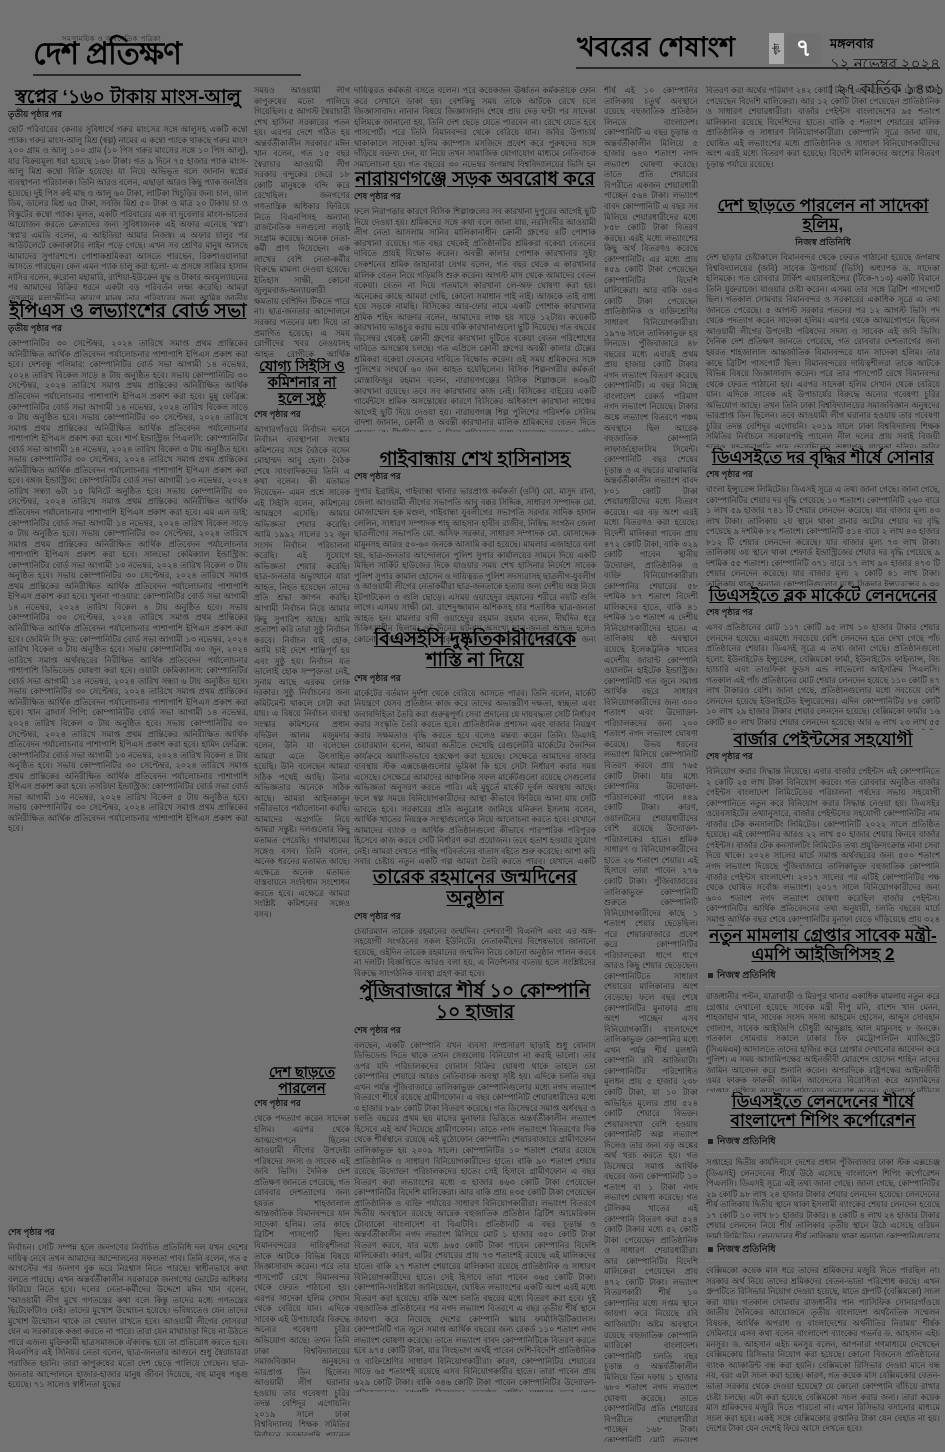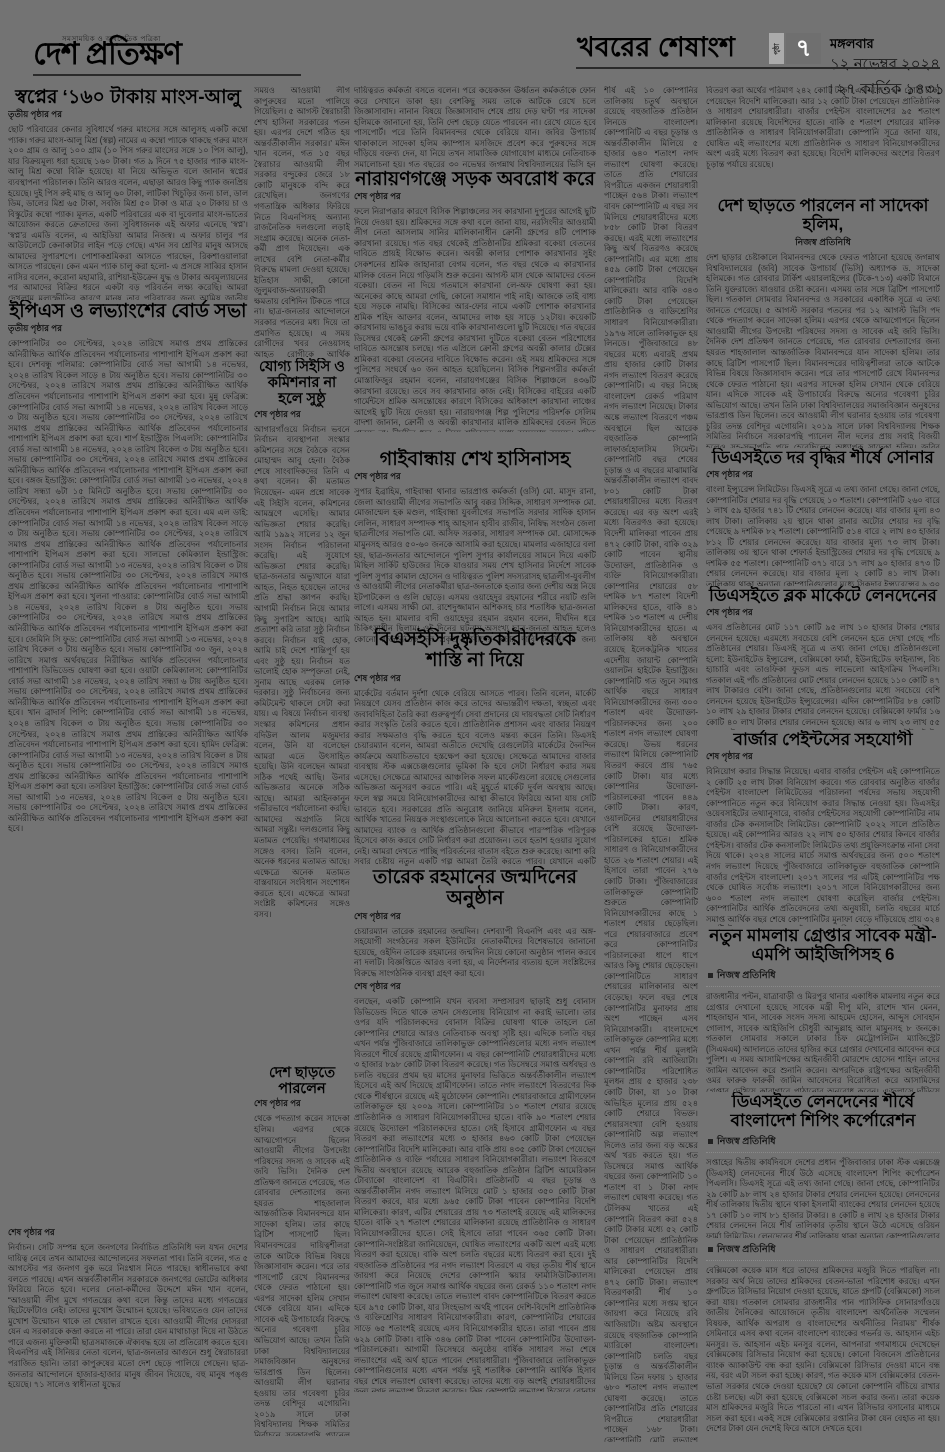--- a/index.html
+++ b/index.html
@@ -13,21 +13,21 @@
   #sec-title{left:577px;top:32px;font-size:27px;font-weight:bold;color:#000;line-height:30px;}
   #pg-small-box{left:769px;top:33px;width:15px;height:31px;background:#ababab;display:flex;align-items:center;justify-content:center;}
   #pg-small-box span{transform:rotate(-90deg);font-size:7px;font-weight:bold;color:#222;white-space:nowrap;}
   #pg-num-box{left:786px;top:33px;width:35px;height:31px;background:#6f6f6f;color:#fbfbfb;
               font-size:24px;font-weight:bold;display:flex;align-items:center;justify-content:center;}
   #day{left:830px;top:34px;font-size:13px;font-weight:bold;color:#000;}
   #dateline{left:830px;top:52px;font-size:15px;color:#111;}
   #rule-right{left:576px;top:67px;width:364px;height:2px;background:#2a2a2a;}
   
   .art{position:absolute;overflow:hidden;}
-  .art h2{margin:0 0 1px 0;text-align:center;font-weight:bold;color:#000;line-height:1.12;}
+  .art h2{margin:0 0 1px 0;text-align:center;font-weight:bold;color:#000;line-height:1.12;text-decoration:underline;}
   .h-lg{font-size:19px;}
   .h-md{font-size:17px;}
   .h-sm{font-size:14.5px;}
   .cont{font-size:8.5px;font-weight:bold;margin:0 0 3px 0;color:#111;}
   .byline-c{text-align:center;font-size:9px;font-weight:bold;margin:0 0 3px 0;color:#111;}
   .byline-l{display:flex;align-items:center;gap:4px;font-size:9.5px;font-weight:bold;color:#111;margin:4px 0 2px 2px;}
   .sq{width:5px;height:5px;background:#222;display:inline-block;}
   .dotrule{border-top:1.5px dotted #8a8a8a;margin:3px 0 5px 0;}
   .bd{font-size:8.2px;line-height:10.55px;text-align:justify;color:#1b1b1b;
       -webkit-hyphens:auto;hyphens:auto;word-break:break-word;}
@@ -128,20 +128,21 @@
     <div class="bd">মার্কেটের বর্তমান দুর্দশা থেকে বেরিয়ে আসতে পারব। তিনি বলেন, মার্কেট নিয়ন্ত্রণে যেসব প্রতিষ্ঠান কাজ করে তাদের অভ্যন্তরীণ দক্ষতা, স্বচ্ছতা এবং জবাবদিহিতা তৈরি করা গুরুত্বপূর্ণ। সেবা প্রদানের যে দায়বদ্ধতা সেটি নির্ধারণ করার সংস্কৃতি তৈরি করতে হবে। প্রাতিষ্ঠানিক প্রশাসন এবং বাজার নিয়ন্ত্রণ করার সক্ষমতাও বৃদ্ধি করতে হবে বলেও মন্তব্য করেন তিনি। ডিএসই চেয়ারম্যান বলেন, আমরা অতীতে দেখেছি রেগুলেটরি মার্কেটের দৈনন্দিন কার্যক্রমে অযাচিতভাবে হস্তক্ষেপ করা হয়েছে। সেক্ষেত্রে আমাদের বাজার ব্যবস্থায় স্টক এক্সচেঞ্জগুলোর ভূমিকা কি হবে সেটা নির্ধারণ করার সময় এসেছে। সেক্ষেত্রে আমাদের আঞ্চলিক সফল মার্কেটগুলো রয়েছে সেগুলোর অভিজ্ঞতা অনুসরণ করতে পারি। এই মুহূর্তে মার্কেট দুর্বল অবস্থায় আছে। ফলে স্বল্প সময়ে বিনিয়োগকারীদের আস্থা কীভাবে ফিরিয়ে আনা যায় সেটি ভাবতে হবে। সরকারের প্রতি অনুরোধ জানিয়ে মনিরুল ইসলাম বলেন, আর্থিক খাতের নিয়ন্ত্রক সংস্থাগুলোকে নিয়ে আলোচনা করতে হবে। যেখানে আমাদের ব্যাংক ও আর্থিক প্রতিষ্ঠানগুলো কীভাবে পারস্পরিক পরিপূরক হিসেবে কাজ করবে সেটি নির্ধারণ করা প্রয়োজন। তবে হতাশ হওয়ার সুযোগ নেই। আমরা দেখতে পাচ্ছি পরিবর্তনের বাতাস বইতে শুরু করেছে। আশা করি সবার চেষ্টায় নতুন একটি গল্প আমরা তৈরি করতে পারব। যেখানে একটি শক্ত, সক্ষম, কার্যকর ও স্বচ্ছ শেয়ার মার্কেট আমরা উপহার দিতে পারব। অর্থনৈতিক সম্মেলনে প্রধান অতিথি হিসেবে বক্তব্য দেন অন্তর্বর্তীকালীন সরকারের অর্থ উপদেষ্টা ড. সালেহউদ্দিন আহমেদ। এ ছাড়া দেশের বিশিষ্ট অর্থনীতিবিদ, বিভিন্ন মন্ত্রণালয়ের সচিব, বিভিন্ন বিশ্ববিদ্যালয়ের ভিসি, সরকারি-বেসরকারি বিভিন্ন ব্যাংকের চেয়ারম্যান, এমডিসহ চার শতাধিক অতিথি উপস্থিত ছিলেন।</div>
   </section>
 
   <section class="art" id="a_tareq">
     <h2 class="h-lg">তারেক রহমানের জন্মদিনের অনুষ্ঠান</h2>
     <div class="cont">শেষ পৃষ্ঠার পর</div>
     <div class="bd">চেয়ারম্যান তারেক রহমানের জন্মদিন। দেশব্যাপী বিএনপি এবং এর অঙ্গ-সহযোগী সংগঠনের সকল ইউনিটের নেতাকর্মীদের বিশেষভাবে জানানো হয়েছে, ওইদিন তারেক রহমানের জন্মদিন নিয়ে কোনো অনুষ্ঠান পালন করবে না দলটি। বিজ্ঞপ্তিতে আরও বলা হয়, এ নির্দেশনার ব্যত্যয় হলে সংশ্লিষ্টদের বিরুদ্ধে সাংগঠনিক ব্যবস্থা গ্রহণ করা হবে।</div>
   </section>
 
   <section class="art" id="a_top10">
+    <h2 class="h-lg">পুঁজিবাজারে শীর্ষ ১০ কোম্পানি ১০ হাজার</h2>
     <div class="cont">শেষ পৃষ্ঠার পর</div>
     <div class="bd">বলছেন, একটি কোম্পানি যখন ব্যবসা সম্প্রসারণ ছাড়াই শুধু বোনাস ডিভিডেন্ড দিতে থাকে তখন সেগুলোয় বিনিয়োগ না করাই ভালো। তার ওপর যদি পরিচালকদের বোনাস বিক্রির ঘোষণা থাকে তাহলে তো কোম্পানির শেয়ারে আরও নেতিবাচক অবস্থা সৃষ্টি হয়। এদিকে চলতি বছর এখন পর্যন্ত পুঁজিবাজারে তালিকাভুক্ত কোম্পানিগুলোর মধ্যে নগদ লভ্যাংশ বিতরণে শীর্ষে রয়েছে গ্রামীণফোন। এ বছর কোম্পানিটি শেয়ারধারীদের মধ্যে ৩ হাজার ৮৯৮ কোটি টাকা বিতরণ করেছে। গত ডিসেম্বরে সমাপ্ত অর্ধবছর ও চলতি বছরের প্রথম ছয় মাসের মুনাফার ভিত্তিতে অন্তর্বর্তীকালীন লভ্যাংশ হিসেবে এই অর্থ দিয়েছে গ্রামীণফোন। তাতে নগদ লভ্যাংশে বিতরণের দিক থেকে শীর্ষস্থানে রয়েছে এই মুঠোফোন কোম্পানি। শেয়ারবাজারে গ্রামীণফোন তালিকাভুক্ত হয় ২০০৯ সালে। কোম্পানিটির ১০ শতাংশ শেয়ার রয়েছে প্রাতিষ্ঠানিক ও সাধারণ বিনিয়োগকারীদের হাতে। বাকি ৯০ শতাংশ শেয়ার রয়েছে উদ্যোক্তা পরিচালকদের হাতে। সেই হিসাবে গ্রামীণফোন এ বছর বিতরণ করা লভ্যাংশের মধ্যে ৩ হাজার ৪৬৩ কোটি টাকা পেয়েছেন কোম্পানিটির বিদেশি মালিকেরা। আর বাকি প্রায় ৪৩৫ কোটি টাকা পেয়েছেন প্রাতিষ্ঠানিক ও ব্যক্তি পর্যায়ের সাধারণ বিনিয়োগকারীরা। লভ্যাংশ বিতরণে দ্বিতীয় অবস্থানে রয়েছে আরেক বহুজাতিক প্রতিষ্ঠান ব্রিটিশ আমেরিকান টোব্যাকো বাংলাদেশ বা বিএটিবি। প্রতিষ্ঠানটি এ বছর চূড়ান্ত ও অন্তর্বর্তীকালীন নগদ লভ্যাংশ মিলিয়ে মোট ১ হাজার ৩৫০ কোটি টাকা বিতরণ করবে, যার মধ্যে ৯৬৫ কোটি টাকা পাবেন কোম্পানির বিদেশি মালিকেরা। কারণ, এটির শেয়ারের প্রায় ৭৩ শতাংশই রয়েছে এই মালিকদের হাতে। বাকি ২৭ শতাংশ শেয়ারের মালিকানা রয়েছে প্রাতিষ্ঠানিক ও সাধারণ বিনিয়োগকারীদের হাতে। সেই হিসাবে তারা পাবেন ৩৬৫ কোটি টাকা। কোম্পানি-সংশ্লিষ্টরা জানিয়েছেন, ঘোষিত লভ্যাংশের একটি অংশ এরই মধ্যে বিতরণ করা হয়েছে। বাকি অংশ চলতি বছরের মধ্যে বিতরণ করা হবে। দুই বহুজাতিক প্রতিষ্ঠানের পর নগদ লভ্যাংশ বিতরণে এ বছর তৃতীয় শীর্ষ স্থানে জায়গা করে নিয়েছে দেশের কোম্পানি স্কয়ার ফার্মাসিউটিক্যালস। কোম্পানিটি গত জুনে সমাপ্ত আর্থিক বছরের জন্য রেকর্ড ১১০ শতাংশ নগদ লভ্যাংশ ঘোষণা করেছে। তাতে লভ্যাংশ বাবদ কোম্পানিটিকে বিতরণ করতে হবে ৯৭৫ কোটি টাকা, যার সিংহভাগ অর্থই পাবেন দেশি-বিদেশি প্রাতিষ্ঠানিক ও ব্যক্তিশ্রেণির সাধারণ বিনিয়োগকারীরা। কারণ, কোম্পানিটির শেয়ারের সাড়ে ৬৫ শতাংশই রয়েছে এসব বিনিয়োগকারীর হাতে। তারা পাবেন প্রায় ৬২৯ কোটি টাকা। বাকি ৩৪৬ কোটি টাকা পাবেন কোম্পানিটির উদ্যোক্তা-পরিচালকেরা। আগামী ডিসেম্বরে অনুষ্ঠেয় বার্ষিক সাধারণ সভা শেষে লভ্যাংশের এই অর্থ হাতে পাবেন শেয়ারধারীরা। পুঁজিবাজারে তালিকাভুক্ত কোম্পানিগুলোর মধ্যে এখন পর্যন্ত দুই শতাধিক কোম্পানি আর্থিক হিসাব বছর শেষে লভ্যাংশ ঘোষণা করেছে। তাদের মধ্যে বড় অংশই শেয়ারধারীদের জন্য নগদ লভ্যাংশ বিতরণ করেছে। কিছু কোম্পানি লভ্যাংশ হিসেবে বোনাস শেয়ার দেওয়ার ঘোষণা দিয়েছে। আর কিছু কোম্পানি নগদ ও বোনাস উভয় লভ্যাংশ দেওয়ার ঘোষণা দিয়েছে। যেসব কোম্পানি নগদ লভ্যাংশ ঘোষণা করেছে, তারা শেয়ারধারীদের মধ্যে নগদ অর্থ বিতরণ করবে। আর বোনাস লভ্যাংশের ক্ষেত্রে দেওয়া হবে শেয়ার। এই প্রতিবেদনে যেসব কোম্পানি নগদ লভ্যাংশ দিচ্ছে, সেগুলোকে বিবেচনায় নিয়ে টাকার অঙ্কে সর্বোচ্চ লভ্যাংশ দেওয়া কোম্পানির তালিকা করা হয়েছে। তালিকায় থাকা শীর্ষ ১০ কোম্পানি মিলে এ বছর শেয়ারধারীদের মধ্যে মোট ৯ হাজার ৮৬৫ কোটি টাকা বিতরণ করবে। এই অর্থের একটি অংশ এরই মধ্যে বিতরণ করা হয়েছে, বাকি অর্থ চলতি বছরের মধ্যে বিতরণ করা হবে। দৈনিক দেশ প্রতিক্ষণের অনুসন্ধান তালিকার শীর্ষ ১০ কোম্পানির মধ্যে সাতটিই বহুজাতিক তথা বিদেশি কোম্পানি। বাকি তিনটি দেশীয় মালিকানাধীন কোম্পানি। কোম্পানিগুলোর ঘোষিত লভ্যাংশের বড় অংশই পাবেন উদ্যোক্তা-পরিচালকেরা। কারণ, তাদের হাতেই সবচেয়ে বেশি শেয়ার। এ ক্ষেত্রে ব্যতিক্রম শুধু স্কয়ার ফার্মা। কোম্পানিটির বিতরণ করা লভ্যাংশের সিংহভাগই পাবেন সাধারণ ও প্রাতিষ্ঠানিক বিনিয়োগকারীরা। কারণ, তাদের হাতেই কোম্পানিটির বেশির ভাগ শেয়ার রয়েছে।</div>
   </section>
 
   <section class="art" id="f_col">
     <div class="bd">শীর্ষ এই ১০ কোম্পানির তালিকায় চতুর্থ অবস্থানে রয়েছে বহুজাতিক প্রতিষ্ঠান লিনডে বাংলাদেশ। কোম্পানিটি এ বছর চূড়ান্ত ও অন্তর্বর্তীকালীন মিলিয়ে ৫ হাজার ৬৪০ শতাংশ নগদ লভ্যাংশ ঘোষণা করেছে। তাতে প্রতি শেয়ারের বিপরীতে একজন শেয়ারধারী পাচ্ছেন ৫৬৪ টাকা। লভ্যাংশ বাবদ কোম্পানিটি এ বছর সব মিলিয়ে শেয়ারধারীদের মধ্যে ৮৫৮ কোটি টাকা বিতরণ করছে। এরই মধ্যে লভ্যাংশের কিছু অর্থ বিতরণও করেছে কোম্পানিটি। এর মধ্যে প্রায় ৪৫৯ কোটি টাকা পেয়েছেন কোম্পানিটির বিদেশি মালিকেরা। আর বাকি ৩৪৩ কোটি টাকা পেয়েছেন প্রাতিষ্ঠানিক ও ব্যক্তিশ্রেণির সাধারণ বিনিয়োগকারীরা। ১৯৭৬ সালে তালিকাভুক্ত হয় লিনডে। পুঁজিবাজারে ৪৮ বছরের মধ্যে এবারই প্রথম প্রায় হাজার কোটি টাকার নগদ লভ্যাংশ বিতরণ করেছে কোম্পানিটি। এ বছর নিচ্ছে বাংলাদেশ রেকর্ড পরিমাণ নগদ লভ্যাংশ নিয়েছে। টাকার অঙ্কে লভ্যাংশ বিতরণে পঞ্চম অবস্থানে ছিল আরেক বহুজাতিক কোম্পানি লাফার্জহোলসিম সিমেন্ট। কোম্পানিটি বছর শেষের চূড়ান্ত ও এ বছরের মাঝামাঝি অন্তর্বর্তীকালীন লভ্যাংশ বাবদ ৮০১ কোটি টাকা শেয়ারধারীদের মধ্যে বিতরণ করেছে। এর বড় অংশ এরই মধ্যে বিতরণও করা হয়েছে। বিদেশী মালিকরা পাবেন প্রায় ৪৭২ কোটি টাকা, বাকি ৩২৯ কোটি পাবেন স্থানীয় উদ্যোক্তা, প্রাতিষ্ঠানিক ও ব্যক্তি বিনিয়োগকারীরা। কোম্পানির শেয়ারের ৫৮ দশমিক ৮৭ শতাংশ বিদেশী মালিকদের হাতে, বাকি ৪১ দশমিক ১৩ শতাংশ এ দেশীয় বিনিয়োগকারীদের হাতে। এ তালিকায় ষষ্ঠ অবস্থানে রয়েছে ইলেকট্রনিক খাতের এদেশীয় জায়ান্ট কোম্পানি ওয়ালটন হাইটেক ইন্ডাস্ট্রিজ। কোম্পানিটি গত জুনে সমাপ্ত আর্থিক বছরে সাধারণ বিনিয়োগকারীদের জন্য ৩০০ শতাংশ এবং উদ্যোক্তা-পরিচালকদের জন্য ২০০ শতাংশ নগদ লভ্যাংশ ঘোষণা করেছে। উভয় ধরনের লভ্যাংশ মিলিয়ে কোম্পানিটি বিতরণ করবে প্রায় ৭৬৫ কোটি টাকা। যার মধ্যে কোম্পানির উদ্যোক্তা-পরিচালকেরা পাবেন ৪৪৯ কোটি টাকা। কারণ, ওয়ালটনের শেয়ারধারীদের বেশি রয়েছে উদ্যোক্তা-পরিচালকের হাতে। শ্রমিক সাধারণ ও বিনিয়োগকারীদের হাতে ২৬ শতাংশ শেয়ার। এই হিসাবে তারা পাবেন ২৭৬ কোটি টাকা। পুঁজিবাজারের তালিকাভুক্ত কোম্পানিটি শুরুতে কোম্পানিটি বিনিয়োগকারীদের কাছে ১ শতাংশ শেয়ার ছেড়েছিল। পরে শেয়ারবাজারে প্রবেশ করে কোম্পানিটির পরিচালকেরা ধাপে ধাপে আরও কিছু শেয়ার ছেড়েছেন। কোম্পানিটিতে সাধারণ শেয়ারের মালিকানার অংশ বেড়েছে। ফলে বছর শেষে কোম্পানিটির মুনাফার প্রায় অংশ পাচ্ছেন এসব বিনিয়োগকারী। বাংলাদেশে তালিকাভুক্ত কোম্পানির মধ্যে এখন পর্যন্ত শীর্ষ মূলধনি কোম্পানি রবি আজিয়াটা। কোম্পানিটির পরিশোধিত মূলধন প্রায় ৫ হাজার ২৩৮ কোটি টাকা, যা ১০ টাকা অভিহিত মূল্যের প্রায় ৫২৪ কোটি শেয়ারে বিভক্ত। শেয়ারসংখ্যা বেশি হওয়ায় কোম্পানিটি অল্প লভ্যাংশ দিলেও তার জন্য বড় অঙ্কের অর্থ খরচ করতে হয়। গত ডিসেম্বরে সমাপ্ত আর্থিক বছরের জন্য কোম্পানিটি ১০ শতাংশ বা ১ টাকা নগদ লভ্যাংশ ঘোষণা করেছে। গত টেলিকম খাতের এই কোম্পানি বিতরণ করা ৫২৪ কোটি টাকার মধ্যে ৫২ কোটি টাকা পেয়েছেন প্রাতিষ্ঠানিক ও সাধারণ শেয়ারধারীরা। আর কোম্পানিটির বিদেশি মালিকেরা পেয়েছেন প্রায় ৪৭২ কোটি টাকা। লভ্যাংশ বিতরণকারী শীর্ষ ১০ কোম্পানির মধ্যে সপ্তম স্থানে জায়গা করে নিয়েছে রবি আজিয়াটা। অষ্টম অবস্থানে রয়েছে বহুজাতিক কোম্পানি ম্যারিকো বাংলাদেশ। কোম্পানিটি চলতি বছর চূড়ান্ত ও অন্তর্বর্তীকালীন মিলিয়ে তিন দফায় ১ হাজার ৬৮০ শতাংশ নগদ লভ্যাংশ ঘোষণা করেছে। তাতে কোম্পানিটির প্রতি শেয়ারের বিপরীতে শেয়ারধারীরা পাচ্ছেন ১৬৮ টাকা। কোম্পানিটি মোট লভ্যাংশ বাবদ বিতরণ করছে ৫২০ কোটি টাকা। যার মধ্যে ৫২ কোটি টাকা পাবেন প্রাতিষ্ঠানিক ও সাধারণ বিনিয়োগকারীরা।</div>
   </section>
 
   <section class="art" id="g_top">
     <div class="bd">বিতরণ করা অর্থের পরিমাণ ২৪২ কোটি টাকা। এর মধ্যে ২২০ কোটি টাকা পেয়েছেন বিদেশি মালিকেরা। আর ১২ কোটি টাকা পেয়েছেন প্রাতিষ্ঠানিক ও সাধারণ শেয়ারধারীরা। বার্জার পেইন্টস বাংলাদেশের ৯৫ শতাংশ মালিকানা রয়েছে বিদেশিদের হাতে। বাকি ৫ শতাংশ শেয়ারের মালিক প্রাতিষ্ঠানিক ও সাধারণ বিনিয়োগকারীরা। কোম্পানি সূত্রে জানা যায়, ঘোষিত এই লভ্যাংশের মধ্যে প্রাতিষ্ঠানিক ও সাধারণ বিনিয়োগকারীদের অংশ এরই মধ্যে বিতরণ করা হয়েছে। বিদেশি মালিকদের অংশের বিতরণ চূড়ান্ত পর্যায়ে রয়েছে।</div>
@@ -165,21 +166,21 @@
     <div class="bd">এসব প্রতিষ্ঠানের মোট ১১৭ কোটি ৯৫ লাখ ১০ হাজার টাকার শেয়ার লেনদেন হয়েছে। এরমধ্যে সবচেয়ে বেশি লেনদেন হতে দেখা গেছে পাঁচ প্রতিষ্ঠানের শেয়ার। ডিএসই সূত্রে এ তথ্য জানা গেছে। প্রতিষ্ঠানগুলো হলো: ইউনাইটেড ইন্স্যুরেন্স, বেক্সিমকো ফার্মা, ইউনাইটেড ফাইন্যান্স, বিচ হ্যাচারি এবং তাওফিকা ফুডস এন্ড লাভেলো আইসক্রিম পিএলসি। গতকাল এই পাঁচ প্রতিষ্ঠানের মোট শেয়ার লেনদেন হয়েছে ১১০ কোটি ৪৭ লাখ টাকারও বেশি। জানা গেছে, প্রতিষ্ঠানগুলোর মধ্যে সবচেয়ে বেশি লেনদেন হয়েছে ইউনাইটেড ইন্স্যুরেন্সের। এদিন কোম্পানিটির ৮৪ কোটি ১০ লাখ ২৯ হাজার টাকার শেয়ার লেনদেন হয়েছে। বেক্সিমকো ফার্মার ১৬ কোটি ৪০ লাখ টাকার শেয়ার লেনদেন হয়েছে। আর ৬ লাখ ২৩ লাখ ৫৫ হাজার টাকার শেয়ার লেনদেন করে তৃতীয় অবস্থানে রয়েছে ইউনাইটেড ফাইন্যান্স। অন্য প্রতিষ্ঠানগুলোর মধ্যে বিচ হ্যাচারির ১ কোটি ৯৯ লাখ ২৪ হাজার টাকা এবং তাওফিকা ফুডস এন্ড লাভেলো আইসক্রিম পিএলসির ১ কোটি ৭৩ লাখ ৫৫ হাজার টাকার শেয়ার লেনদেন হয়েছে।</div>
   </section>
 
   <section class="art" id="a_berger">
     <h2 class="h-md">বার্জার পেইন্টসের সহযোগী</h2>
     <div class="cont">শেষ পৃষ্ঠার পর</div>
     <div class="bd">বিনিয়োগ করার সিদ্ধান্ত নিয়েছে। এবার বার্জার পেইন্টস এই কোম্পানিতে ২ কোটি ২৫ লাখ টাকা বিনিয়োগ করবে। গত রোববার অনুষ্ঠিত বার্জার পেইন্টস বাংলাদেশ লিমিটেডের পরিচালনা পর্ষদের সভায় সহযোগী কোম্পানিতে নতুন করে বিনিয়োগ করার সিদ্ধান্ত নেওয়া হয়। ডিএসইর ওয়েবসাইটের তথ্যানুসারে, বার্জার পেইন্টসের সহযোগী কোম্পানিটির নাম বার্জার টেক কনসালটিং লিমিটেড। কোম্পানিটি ২০২২ সালে প্রতিষ্ঠিত হয়েছে। এই কোম্পানির আরও ২২ লাখ ৫০ হাজার শেয়ার কিনবে বার্জার পেইন্টস। বার্জার টেক কনসালটিং লিমিটেড তথ্য প্রযুক্তিসংক্রান্ত নানা সেবা দিয়ে থাকে। ২০২৪ সালের মার্চে সমাপ্ত অর্থবছরের জন্য ৫০০ শতাংশ নগদ লভ্যাংশ দিয়েছে পুঁজিবাজারে তালিকাভুক্ত বহুজাতিক কোম্পানি বার্জার পেইন্টস বাংলাদেশ। ২০১৭ সালের পর এটিই কোম্পানিটির পক্ষ থেকে ঘোষিত সর্বোচ্চ লভ্যাংশ। ২০১৭ সালে বিনিয়োগকারীদের জন্য ৬০০ শতাংশ নগদ লভ্যাংশ ঘোষণা করেছিল বার্জার পেইন্টস। কোম্পানিটির আর্থিক প্রতিবেদনের তথ্য অনুযায়ী, চলতি বছরের মার্চে সমাপ্ত আর্থিক বছর শেষে কোম্পানিটির মুনাফা বেড়ে দাঁড়িয়েছে প্রায় ৩২৪ কোটি টাকা। আগের বছর এই মুনাফার পরিমাণ ছিল ৩০১ কোটি টাকা। সেই হিসাবে এক বছরের ব্যবধানে কোম্পানিটির মুনাফা ২৩ কোটি টাকা বা ৮ শতাংশের মতো বেড়েছে। বেড়েছে শেয়ারপ্রতি আয় বা ইপিএসও। ২০২৪ সালের মার্চে সমাপ্ত আর্থিক বছর শেষে বার্জার পেইন্টস বাংলাদেশের ইপিএস দাঁড়িয়েছে ৭৯ টাকা ৯২ পয়সা। আগের বছর যার পরিমাণ ছিল ৬৪ টাকা ৯১ পয়সা।</div>
   </section>
 
   <section class="art" id="a_mamla">
-    <h2 class="h-md">নতুন মামলায় গ্রেপ্তার সাবেক মন্ত্রী-এমপি আইজিপিসহ 6</h2>
+    <h2 class="h-md">নতুন মামলায় গ্রেপ্তার সাবেক মন্ত্রী-এমপি আইজিপিসহ 2</h2>
     <div class="byline-l">
         <span class="sq"></span>
         <span>নিজস্ব প্রতিনিধি</span>
       </div>
     <div class="dotrule"></div>
     <div class="bd">রাজধানীর পল্টন, যাত্রাবাড়ী ও মিরপুর থানার একাধিক মামলায় নতুন করে গ্রেপ্তার দেখানো হয়েছে সাবেক মন্ত্রী দীপু মনি, রাশেদ খান মেনন, শাহজাহান খান, সাবেক সংসদ সদস্য আহমেদ হোসেন, আব্দুস সোবহান গোলাপ, সাবেক আইজিপি চৌধুরী আব্দুল্লাহ আল মামুনসহ ৮ জনকে। গতকাল সোমবার সকালে ঢাকার চিফ মেট্রোপলিটন ম্যাজিস্ট্রেট (সিএমএম) আদালতে তাদের হাজির করে গ্রেপ্তার দেখানোর আবেদন করে পুলিশ। এ সময় আসামিপক্ষের আইনজীবী মোরশেদ হোসেন শাহিন তাদের জামিন আবেদন করে শুনানি করেন। অপরদিকে রাষ্ট্রপক্ষের আইনজীবী ওমর ফারুক ফারুকী জামিন আবেদনের বিরোধিতা করে আসামিদের গ্রেপ্তার দেখিয়ে কারাগারে পাঠানোর অনুরোধ করেন। এজলাসে দাঁড়িয়ে সাবেক মন্ত্রী শাহজাহান খান বিচারককে উদ্দেশ করে বলেন, দয়া করে আওয়ামী লীগের এমপি-মন্ত্রীদের হাতে হাতকড়া পরাবেন না। শুনানি শেষে পুলিশের আবেদন আমলে নিয়ে আসামিদের গ্রেপ্তার দেখিয়ে কারাগারে পাঠানোর আদেশ দেন আদালত। এর আগে তারা প্রত্যেকেই একাধিক হত্যা ও হত্যাচেষ্টা মামলায় কয়েক দফায় রিমান্ড ভোগ করেছেন।</div>
   </section>
 
   <section class="art" id="a_ship">
     <h2 class="h-md">ডিএসইতে লেনদেনের শীর্ষে বাংলাদেশ শিপিং কর্পোরেশন</h2>

